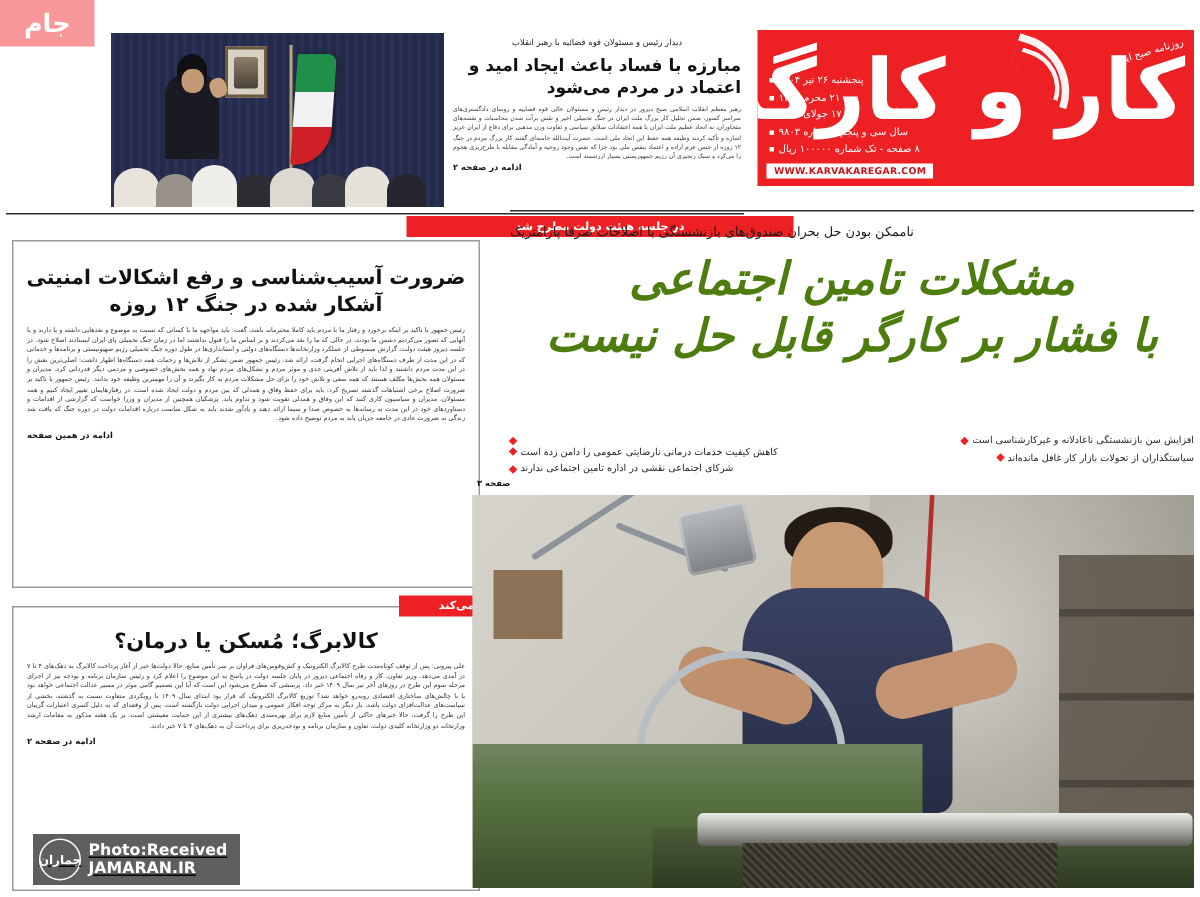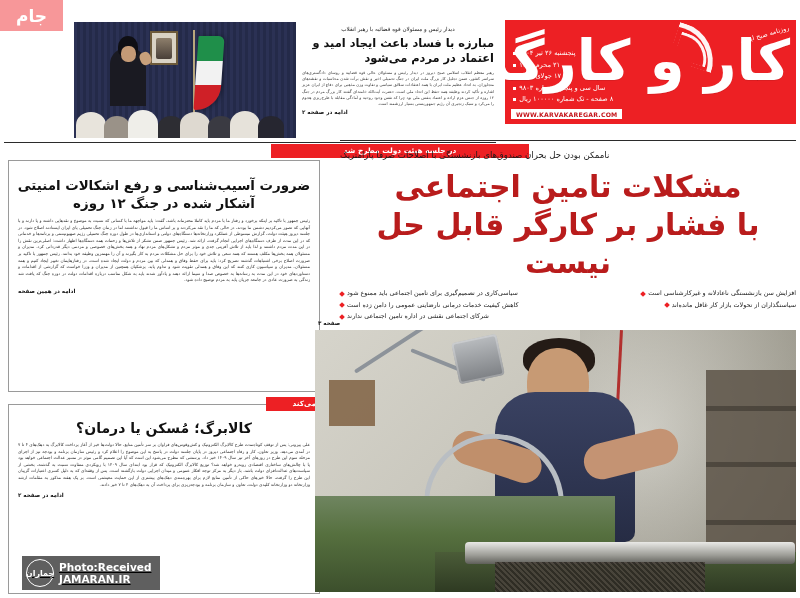--- a/index.html
+++ b/index.html
@@ -123,22 +123,22 @@
   .lbox-body{padding:5px 9px 4px 9px;}
   .cont-note{font-size:5.6px;font-weight:bold;color:#111;text-align:left;padding:0 9px 4px 9px;}
 
   
   .main-kicker{
     position:absolute;left:340px;top:148px;width:456px;
     text-align:left;font-size:8.6px;color:#1a1a1a;line-height:14px;
   }
   .main-head{
     position:absolute;left:340px;top:168px;width:456px;
-    text-align:center;color:#b91c1c;font-weight:bold;
-    font-size:30px;line-height:38px;letter-spacing:-.3px;
+    text-align:center;color:#4d7c0f;font-weight:bold;
+    font-size:30px;line-height:38px;letter-spacing:-.3px;font-style:italic;
   }
   .bullets{
     position:absolute;left:340px;top:288px;width:456px;
     display:flex;flex-direction:row-reverse;gap:8px;
   }
   .bcol{width:50%;}
   .bitem{
     display:flex;flex-direction:row-reverse;align-items:flex-start;gap:3px;
     font-size:6.4px;line-height:11.6px;color:#1b1b1b;white-space:nowrap;
   }
@@ -300,21 +300,20 @@
   <div class="main-kicker">ناممکن بودن حل بحران صندوق‌های بازنشستگی با اصلاحات صرفا پارامتریک</div>
   <div class="main-head">
     <div>مشکلات تامین اجتماعی</div>
     <div>با فشار بر کارگر قابل حل نیست</div>
   </div>
 
   <div class="bullets">
     <div class="bcol right">
       <div class="bitem">
         <span class="dia"></span>
-        <span>سیاسی‌کاری در تصمیم‌گیری برای تامین اجتماعی باید ممنوع شود</span>
       </div>
       <div class="bitem">
         <span class="dia"></span>
         <span>کاهش کیفیت خدمات درمانی نارضایتی عمومی را دامن زده است</span>
       </div>
       <div class="bitem">
         <span class="dia"></span>
         <span>شرکای اجتماعی نقشی در اداره تامین اجتماعی ندارند</span>
       </div>
     </div>

